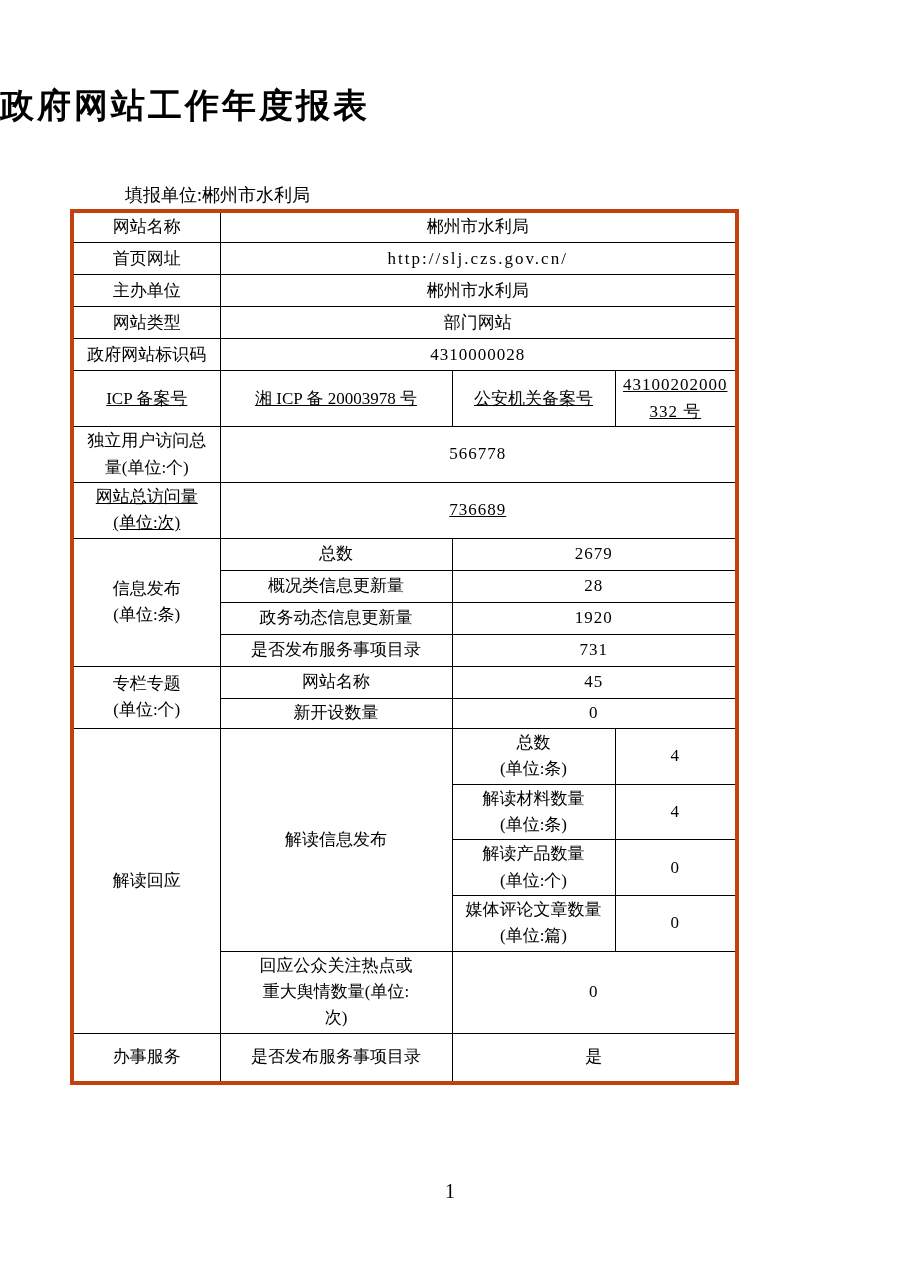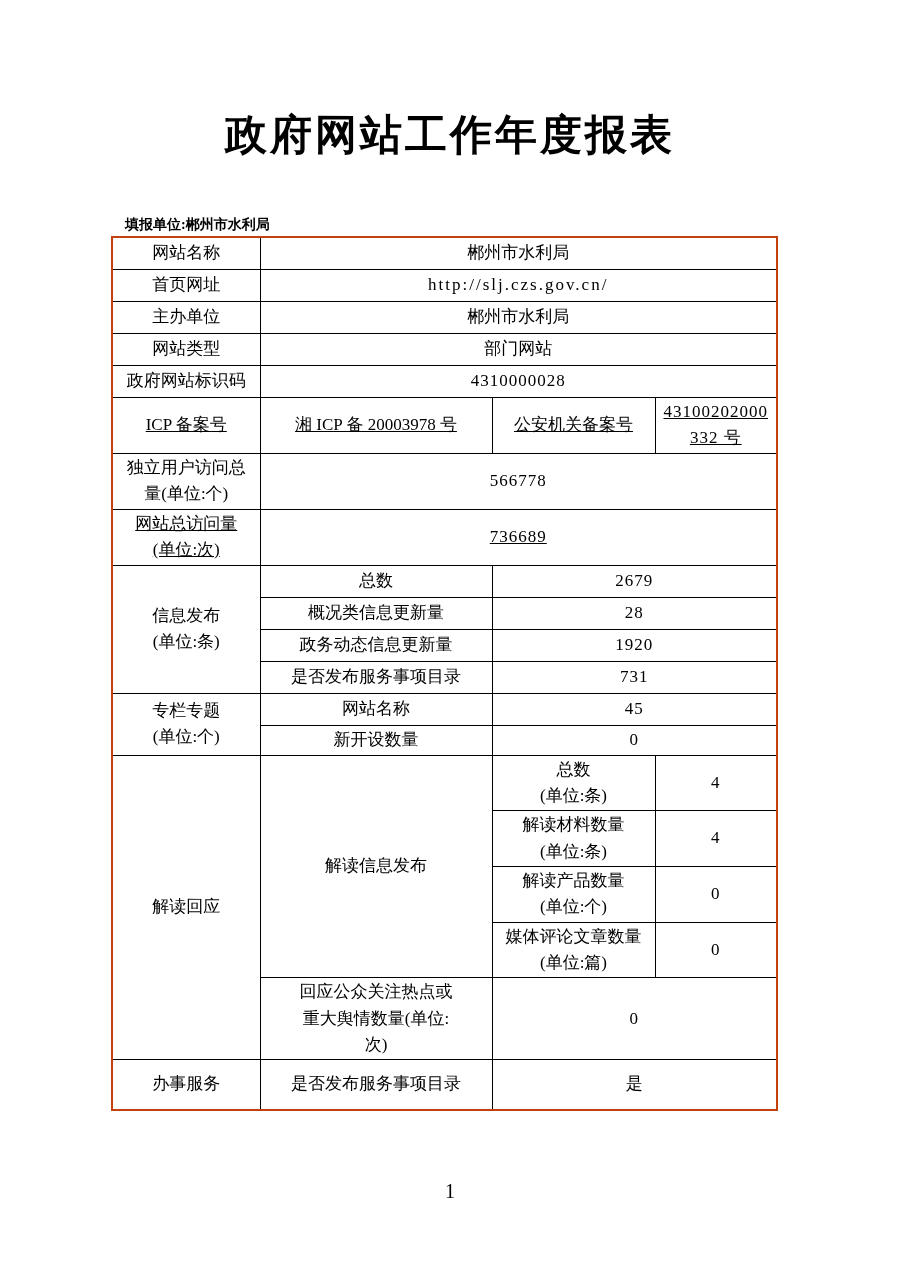--- a/index.html
+++ b/index.html
@@ -12,44 +12,43 @@
     width: 900px;
     height: 1272px;
     background: #ffffff;
     color: #000000;
     font-family: "Liberation Serif", "DejaVu Serif", serif;
     overflow: hidden;
     box-sizing: border-box;
   }
   .doc-title {
     margin: 0;
-    padding-top: 110px;
-    text-align: center;
-    font-size: 42px;
+    padding-top: 86px;
+    font-size: 34px;
     font-weight: bold;
     letter-spacing: 3px;
     line-height: 1.2;
   }
   .doc-subtitle {
     margin-top: 30px;
     text-align: center;
     font-size: 20px;
     letter-spacing: 1px;
   }
   .reporting-unit {
     margin: 56px 7px 2px 125px;
-    font-size: 14px;
-    font-weight: bold;
+    font-size: 18px;
+    font-weight: normal;
   }
   table.report {
-    margin-left: 111px;
+    margin-left: 70px;
     width: 665px;
     border-collapse: collapse;
     table-layout: fixed;
-    border: 2px solid #c2410c;
+    border: 4px solid #c2410c;
   }
   table.report td {
     border: 1px solid #000;
     text-align: center;
     vertical-align: middle;
     font-size: 17px;
     line-height: 1.55;
     padding: 1px 6px;
     white-space: pre-line;
     overflow: hidden;

